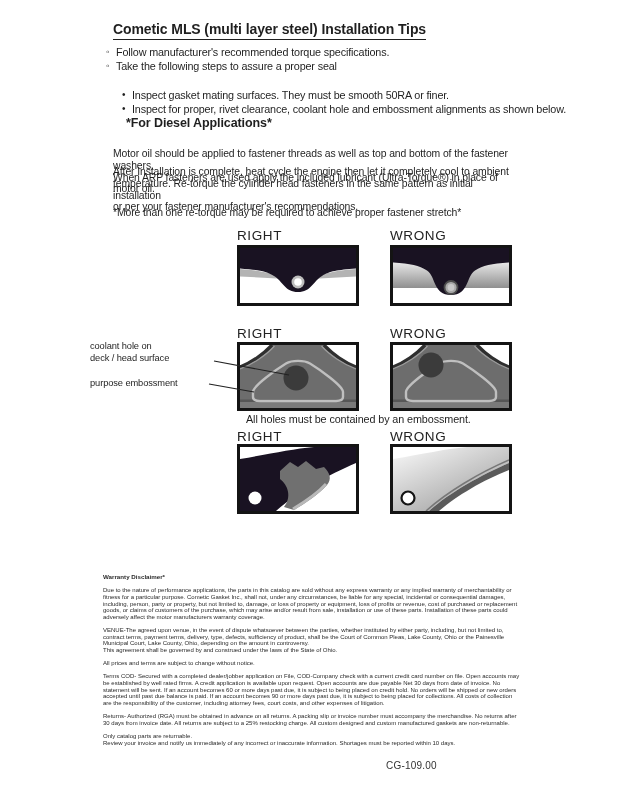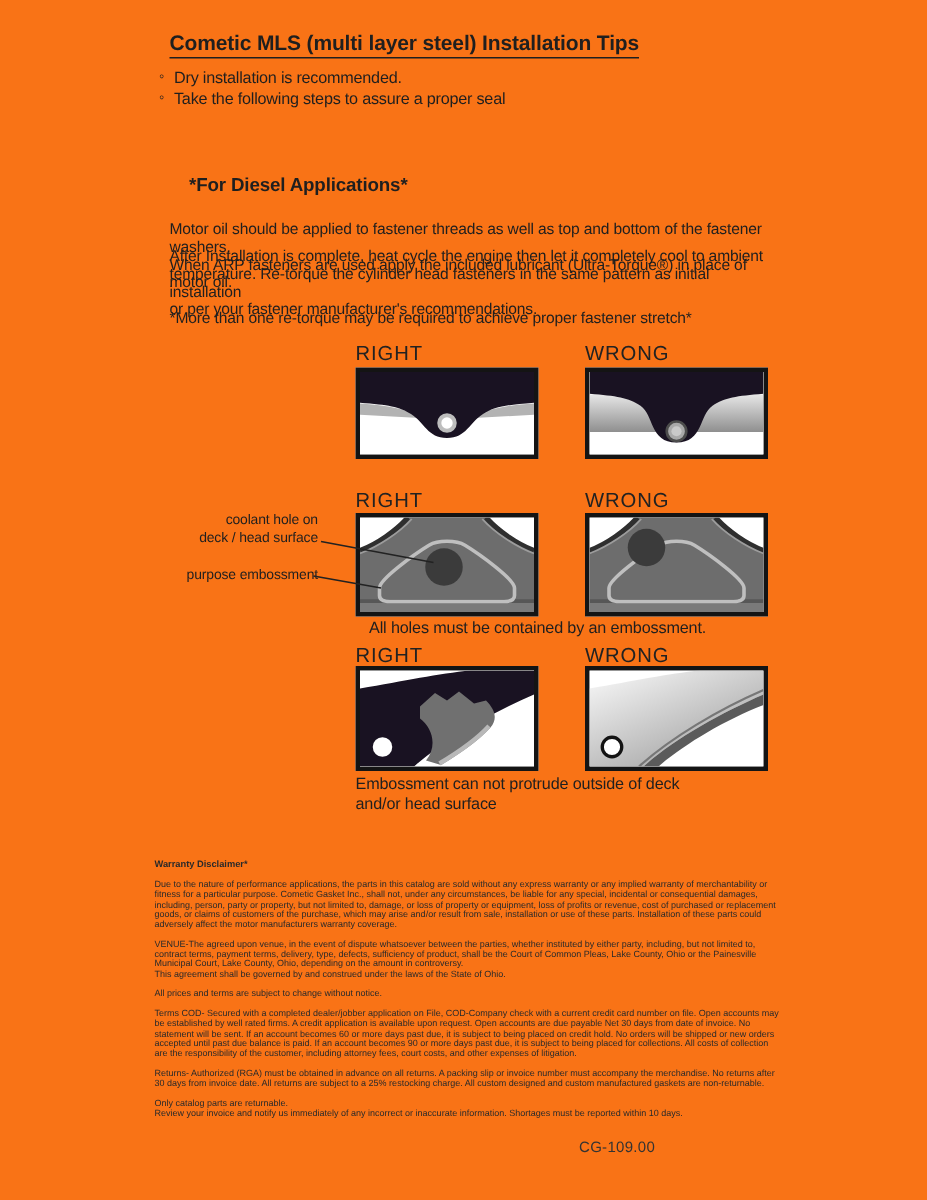--- a/index.html
+++ b/index.html
@@ -1,56 +1,60 @@
 <!DOCTYPE html>
 <html><head>
 <meta charset="utf-8">
 <style>
   html,body { margin:0; padding:0; background:#e9e9e9; }
   .page {
     position:relative; width:618px; height:800px; margin:0 auto;
-    background:#f97316; overflow:hidden;
+    background:#ffffff; overflow:hidden;
     font-family:"Liberation Sans", sans-serif; color:#1f1f1f;
   }
   .abs { position:absolute; }
   .title {
     font-size:14px; font-weight:bold; letter-spacing:-0.1px;
     border-bottom:1.6px solid #1f1f1f; padding-bottom:2px; display:inline-block;
   }
   .bullets { font-size:10.8px; letter-spacing:-0.15px; line-height:14.2px; }
   .bullets .li { position:relative; padding-left:10px; }
   .bullets.main .li::before { content:"\25E6"; position:absolute; left:0; top:0; font-size:10px; }
   .bullets.sub  .li::before { content:"\2022"; position:absolute; left:0; top:0; font-size:10px; }
   .para { font-size:10.4px; letter-spacing:-0.1px; line-height:11.8px; white-space:pre-line; width:405px; }
   .sect-head { font-size:12.5px; font-weight:bold; letter-spacing:-0.1px; }
   .dg-head { width:122px; font-size:13.5px; font-weight:500; letter-spacing:0.6px; color:#222; }
   .dbox { width:122px; border:3px solid #141414; box-sizing:border-box; background:#fff; overflow:hidden; }
   .dbox svg { display:block; width:100%; height:100%; }
   .caption { font-size:10.8px; letter-spacing:-0.1px; line-height:12.6px; white-space:pre-line; }
-  .dg-label { font-size:9.3px; letter-spacing:-0.1px; line-height:11.6px; text-align:right; width:122px; white-space:pre-line; }
+  .dg-label { font-size:9.3px; letter-spacing:-0.1px; line-height:11.6px; text-align:left; width:122px; white-space:pre-line; }
   .legal { width:418px; font-size:6px; line-height:6.7px; letter-spacing:0; color:#2a2a2a; }
   .legal .lp { margin:0 0 6.4px 0; white-space:pre-line; }
   .legal .lh { font-weight:bold; margin:0 0 6.4px 0; font-size:6.2px; }
   .doccode { font-size:10px; letter-spacing:0.2px; color:#333; }
   .overlay { position:absolute; left:0; top:0; width:618px; height:800px; pointer-events:none; z-index:5; }
 </style>
 </head>
 <body>
 
 <div class="page">
 
   <div class="abs" style="left:113px; top:20px;">
     <span class="title">Cometic MLS (multi layer steel) Installation Tips</span>
   </div>
 
   <div class="abs bullets main" style="left:106px; top:45px;">
-      <div class="li">Dry installation is recommended.</div>
+      <div class="li">Follow manufacturer's recommended torque specifications.</div>
       <div class="li">Take the following steps to assure a proper seal</div>
     </div>
 
+  <div class="abs bullets sub" style="left:122px; top:88px;">
+      <div class="li">Inspect gasket mating surfaces.  They must be smooth 50RA or finer.</div>
+      <div class="li">Inspect for proper, rivet clearance, coolant hole and embossment alignments as shown below.</div>
+    </div>
 
   <div class="abs sect-head" style="left:126px; top:116px;">*For Diesel Applications*</div>
   <div class="abs para" style="left:113px; top:148px;">Motor oil should be applied to fastener threads as well as top and bottom of the fastener washers.
 When ARP fasteners are used apply the included lubricant (Ultra-Torque®) in place of motor oil.</div>
   <div class="abs para" style="left:113px; top:166px;">After Installation is complete, heat cycle the engine then let it completely cool to ambient
 temperature. Re-torque the cylinder head fasteners in the same pattern as initial installation
 or per your fastener manufacturer's recommendations.</div>
   <div class="abs para" style="left:113px; top:207px;">*More than one re-torque may be required to achieve proper fastener stretch*</div>
 
   <div class="abs dg-head" style="left:237px; top:228px;">RIGHT</div>
@@ -148,22 +152,20 @@
         </linearGradient>
       </defs>
       <rect x="0" y="0" width="116" height="64" fill="#ffffff"></rect>
       <path d="M0,12 C30,7 52,2 74,0 H116 V16 C88,28 56,46 36,64 H0 Z" fill="url(#gd3)"></path>
       <path d="M36,64 C56,46 88,28 116,16 L116,23 C90,33 62,50 46,64 Z" fill="#5b5b5b"></path>
       <path d="M33,64 C54,45 86,26 116,13" stroke="#777777" stroke-width="1.5" fill="none"></path>
       <circle cx="15" cy="51" r="6.5" fill="#ffffff" stroke="#141414" stroke-width="2.2"></circle>
     </svg>
   </div>
 
-  <div class="abs caption" style="left:237px; top:517px;">Embossment can not protrude outside of deck
-and/or head surface</div>
 
   <svg class="overlay">
     <line x1="214" y1="361" x2="289" y2="375" stroke="#222" stroke-width="1.1"></line>
     <line x1="209" y1="384" x2="254" y2="392" stroke="#222" stroke-width="1.1"></line>
   </svg>
 
   <div class="abs legal" style="left:103px; top:574px;">
     <div class="lh">Warranty Disclaimer*</div>
     <div>
         <p class="lp">Due to the nature of performance applications, the parts in this catalog are sold without any express warranty or any implied warranty of merchantability or fitness for a particular purpose.  Cometic Gasket Inc., shall not, under any circumstances, be liable for any special, incidental or consequential damages, including, person, party or property, but not limited to, damage, or loss of property or equipment, loss of profits or revenue, cost of purchased or replacement goods, or claims of customers of the purchase, which may arise and/or result from sale, installation or use of these parts.  Installation of these parts could adversely affect the motor manufacturers warranty coverage.</p>

